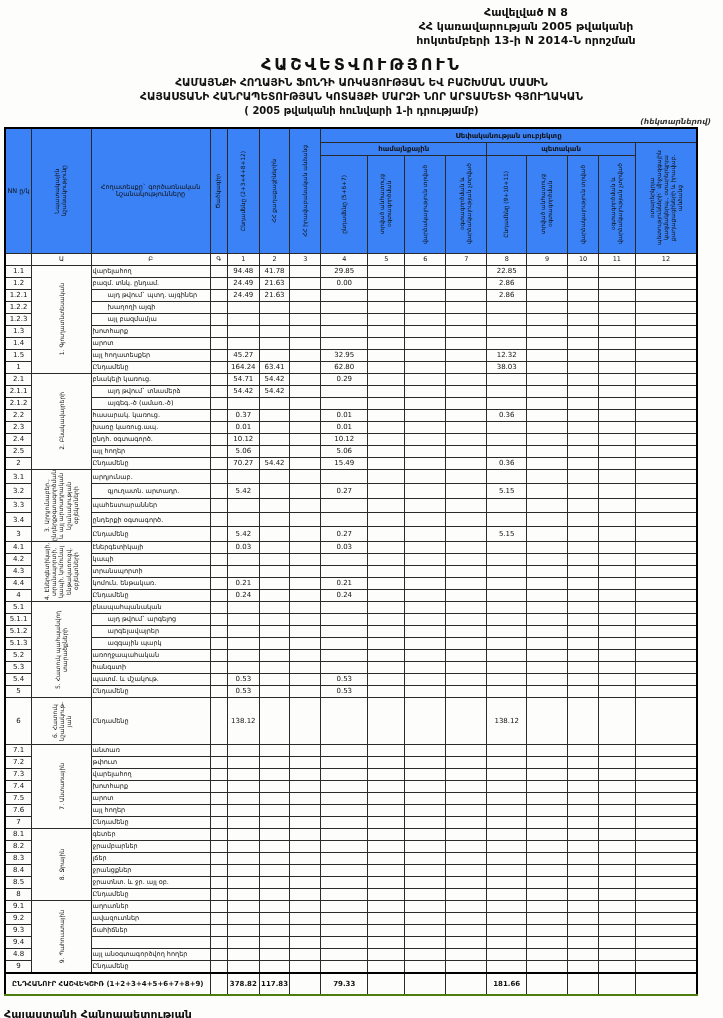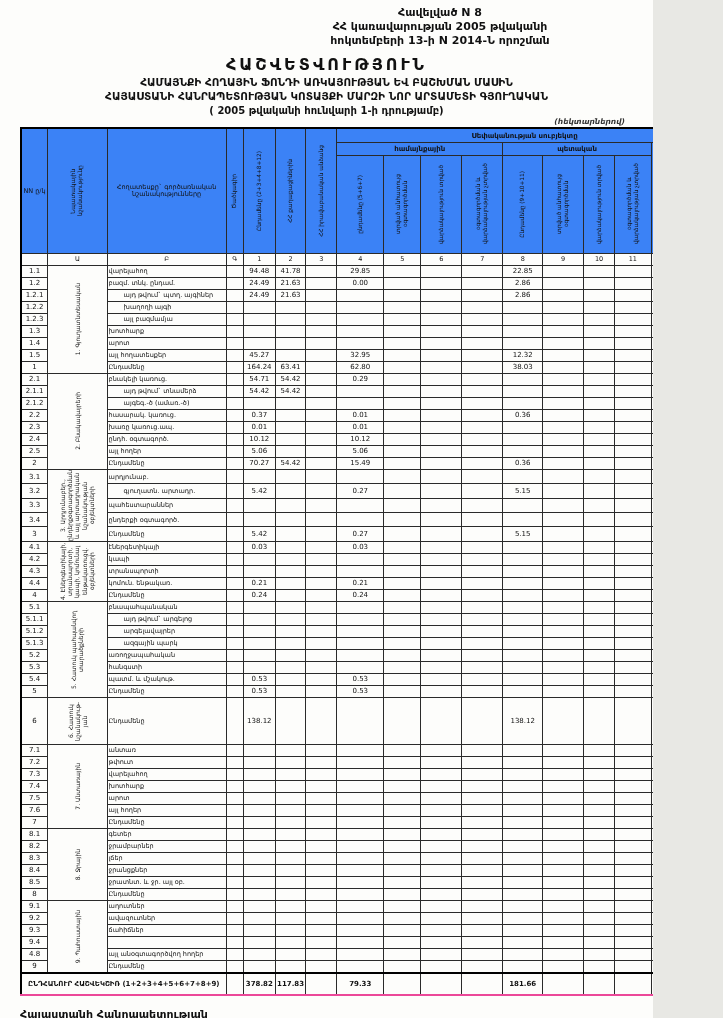--- a/index.html
+++ b/index.html
@@ -1,19 +1,19 @@
 <!DOCTYPE html>
 <html><head>
 <meta charset="utf-8">
 <style>
   html,body { margin:0; padding:0; background:#e8e8e4; }
   .page {
-    position:relative; width:653px; height:1018px; background:#fdfdfb;
+    position:relative; width:723px; height:1018px; background:#fdfdfb;
     font-family:"DejaVu Sans", sans-serif; color:#111; box-sizing:border-box;
-    padding:6px 20px; overflow:hidden;
+    padding:6px 4px; overflow:hidden;
   }
   .appendix { text-align:center; font-weight:bold; font-size:11px; line-height:1.25;
     width:330px; margin-left:auto; margin-right:28px; }
   .title-block { text-align:center; font-weight:bold; margin-top:8px; line-height:1.3; }
   .title-main { font-size:16px; letter-spacing:3px; }
   .title-sub { font-size:10.5px; }
   .date-note { font-size:10px; font-weight:bold; margin-top:1px; }
   .units-note { text-align:right; font-style:italic; font-size:7.5px; color:#333;
     margin:0 8px 1px 0; font-weight:bold; }
 
@@ -29,21 +29,21 @@
   .row-h1 { height:14px; } .row-h2 { height:13px; } .row-h3 { height:98px; }
   .index-row td { font-size:6.5px; text-align:center; height:11px; padding:0; }
   tbody td { height:11px; }
   .num { font-size:7px; text-align:center; white-space:nowrap; }
   .label-cell { font-size:6.5px; white-space:nowrap; }
   .indent { padding-left:16px; }
   .code-cell { }
   .section-cell { text-align:center; }
   .total-line td { border-top:1.5px solid #000; }
   .tall-row td { height:46px; }
-  .grand-total td { border-top:2px solid #000; border-bottom:2px solid #ec4899;
+  .grand-total td { border-top:2px solid #000; border-bottom:2px solid #4d7c0f;
     height:20px; font-weight:bold; }
   .gt-label { font-size:7px; text-align:center; }
 
   .footer { display:flex; justify-content:space-between; align-items:flex-end;
     margin-top:12px; font-weight:bold; font-size:11px; line-height:1.3; }
 </style>
 </head>
 <body>
 
 <div class="page">

